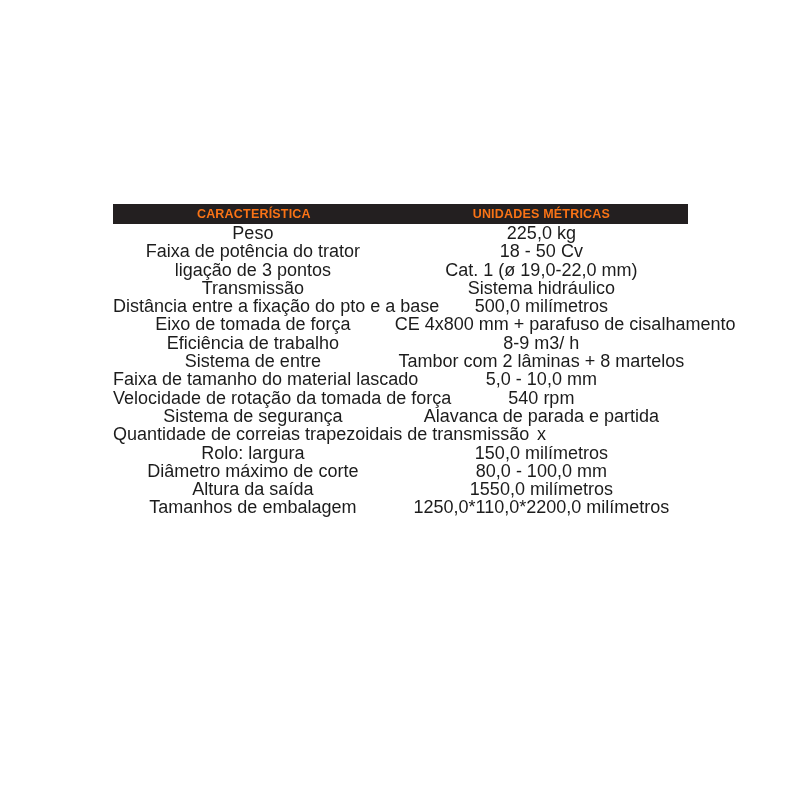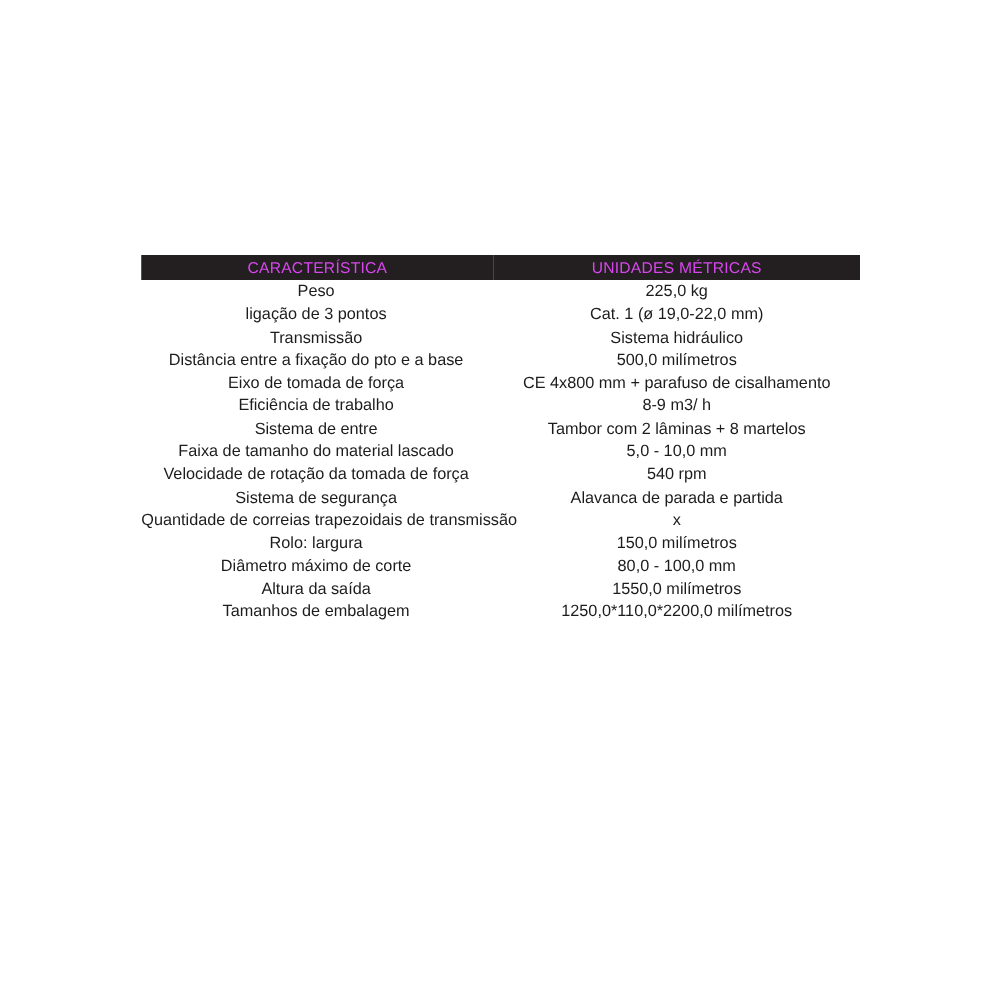--- a/index.html
+++ b/index.html
@@ -29,29 +29,29 @@
     border-collapse: collapse;
     width: 100%;
     table-layout: fixed;
   }
   table.spec-table th,
   table.spec-table td {
     padding: 0;
     margin: 0;
     text-align: center;
     vertical-align: middle;
-    font-size: 13px;
+    font-size: 18px;
     line-height: 18.3px;
     height: 18.3px;
     white-space: nowrap;
   }
   thead.spec-head th {
     background: #231f20;
-    color: #d946ef;
-    font-weight: normal;
+    color: #f97316;
+    font-weight: bold;
     font-size: 12.5px;
     letter-spacing: 0.2px;
     height: 20px;
     line-height: 20px;
     margin-left: 44px;
   }
   col.col-feature { width: 49%; }
   col.col-value { width: 51%; }
   tbody.spec-body td {
     color: #1c1c1c;
@@ -74,20 +74,24 @@
       <thead class="spec-head">
         <tr>
           <th>CARACTERÍSTICA</th>
           <th>UNIDADES MÉTRICAS</th>
         </tr>
       </thead>
       <tbody class="spec-body">
         <tr>
           <td class="feature-cell">Peso</td>
           <td class="value-cell">225,0 kg</td>
+        </tr>
+        <tr>
+          <td class="feature-cell">Faixa de potência do trator</td>
+          <td class="value-cell">18 - 50 Cv</td>
         </tr>
         <tr>
           <td class="feature-cell">ligação de 3 pontos</td>
           <td class="value-cell">Cat. 1 (ø 19,0-22,0 mm)</td>
         </tr>
         <tr>
           <td class="feature-cell">Transmissão</td>
           <td class="value-cell">Sistema hidráulico</td>
         </tr>
         <tr>

